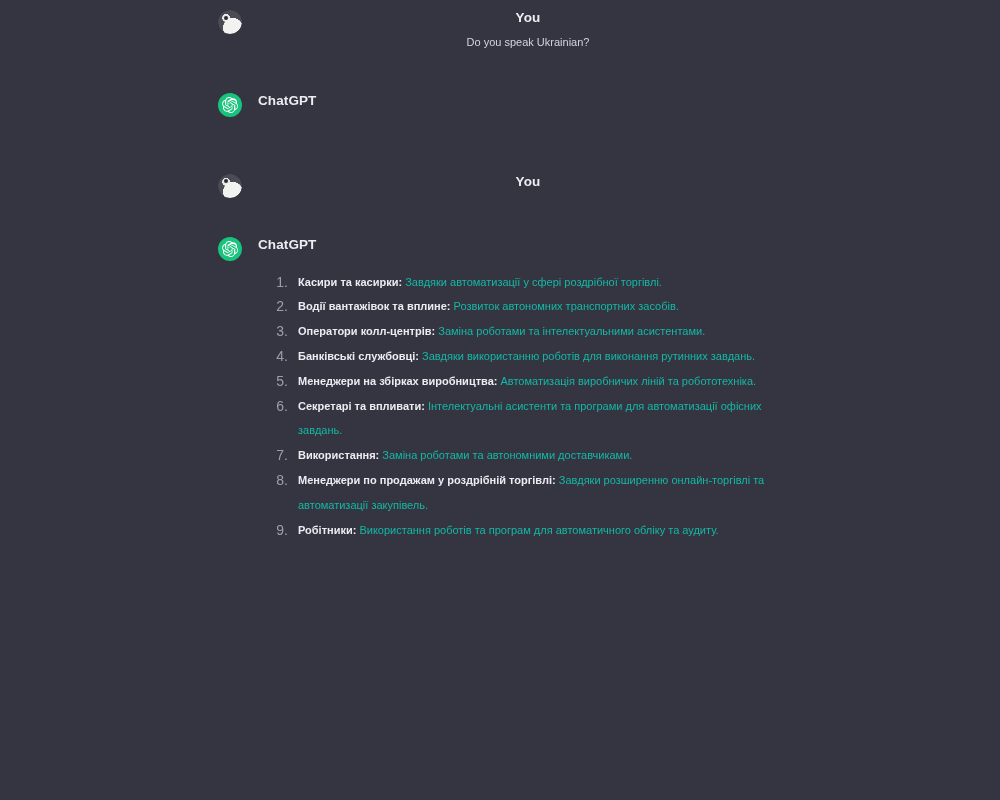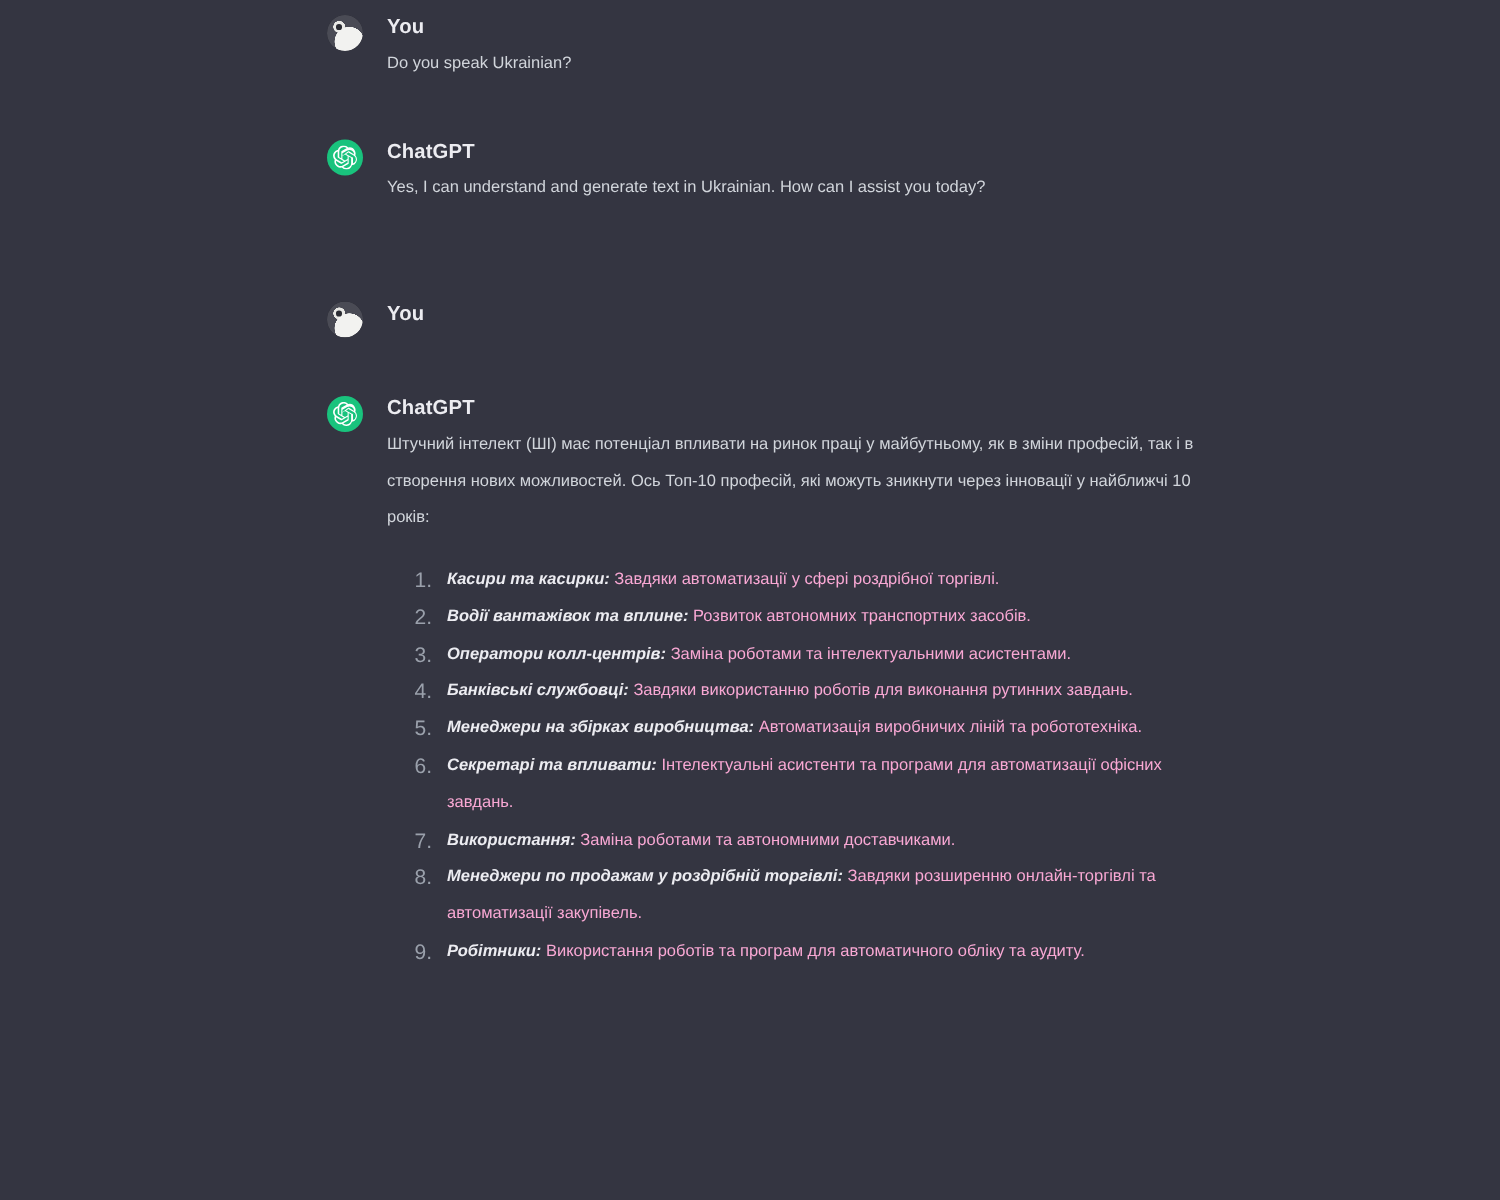--- a/index.html
+++ b/index.html
@@ -18,21 +18,21 @@
     position: absolute;
     left: 218px;
     top: 0;
     width: 580px;
   }
 
   .turn {
     position: relative;
     padding-left: 40px;
   }
-  .turn.user-turn  { margin-top: 8px; }
+  .turn.user-turn  { margin-top: 8px; text-align: center; }
   .turn.gpt-turn   { margin-top: 36px; }
   .turn.user-turn.second { margin-top: 62px; }
   .turn.gpt-turn.second  { margin-top: 44px; }
 
   
   .avatar {
     position: absolute;
     left: 0;
     top: 2px;
     width: 24px; height: 24px;
@@ -106,23 +106,22 @@
     left: 0;
     top: 0;
     width: 30px;
     text-align: right;
     color: #9aa0ab;
     font-size: 14px;
   }
   .item-title {
     font-weight: bold;
     color: #ececf1;
-    font-style: italic;
   }
-  .item-desc { color: #f9a8d4; }
+  .item-desc { color: #14b8a6; }
 </style>
 </head>
 <body>
 
 <div id="conversation">
 
   <div class="turn user-turn">
     <div class="avatar user-avatar">
       <div class="photo"></div>
     </div>
@@ -132,41 +131,37 @@
     </div>
   </div>
 
   <div class="turn gpt-turn">
     <div class="avatar gpt-avatar">
       <svg width="16" height="16" viewBox="0 0 24 24" aria-hidden="true">
         <path fill="#ffffff" d="M22.28 9.82a5.98 5.98 0 0 0-.52-4.91 6.05 6.05 0 0 0-6.51-2.9A6 6 0 0 0 4.98 4.18a5.98 5.98 0 0 0-4 2.9 6.05 6.05 0 0 0 .75 7.1 5.98 5.98 0 0 0 .51 4.91 6.05 6.05 0 0 0 6.52 2.9A5.98 5.98 0 0 0 13.26 24a6.05 6.05 0 0 0 5.77-4.19 5.98 5.98 0 0 0 4-2.9 6.05 6.05 0 0 0-.75-7.1zm-9.02 12.6a4.48 4.48 0 0 1-2.88-1.04l.14-.08 4.78-2.76a.79.79 0 0 0 .4-.68v-6.74l2.02 1.17a.07.07 0 0 1 .4.05v5.58a4.5 4.5 0 0 1-4.5 4.5zM3.6 18.3a4.47 4.47 0 0 1-.54-3.01l.14.09 4.79 2.76a.77.77 0 0 0 .78 0l5.84-3.37v2.33a.08.08 0 0 1-.3.06L9.74 19.95a4.5 4.5 0 0 1-6.14-1.65zM2.34 7.9a4.48 4.48 0 0 1 2.34-1.97v5.68a.77.77 0 0 0 .39.67l5.82 3.36-2.02 1.17a.07.07 0 0 1-.07 0L3.98 14.02A4.5 4.5 0 0 1 2.34 7.9zm16.6 3.86L13.1 8.38 15.12 7.2a.07.07 0 0 1 .7 0l4.84 2.79a4.49 4.49 0 0 1-.67 8.1v-5.68a.8.8 0 0 0-.4-.66zm2.01-3.02l-.14-.09-4.78-2.79a.78.78 0 0 0-.79 0L9.4 10.24V7.9a.07.07 0 0 1 .03-.06l4.84-2.79a4.5 4.5 0 0 1 6.68 4.66zM8.3 12.86l-2.02-1.17a.07.07 0 0 1-.04-.05V6.07a4.5 4.5 0 0 1 7.38-3.45l-.14.08L8.7 5.46a.79.79 0 0 0-.4.68zm1.1-2.37l2.6-1.5 2.6 1.5v3l-2.6 1.5-2.6-1.5z"></path>
       </svg>
     </div>
     <div class="role-label">ChatGPT</div>
-    <div class="message-body">
-      <p>Yes, I can understand and generate text in Ukrainian. How can I assist you today?</p>
-    </div>
   </div>
 
   <div class="turn user-turn second">
     <div class="avatar user-avatar">
       <div class="photo"></div>
     </div>
     <div class="role-label">You</div>
   </div>
 
   <div class="turn gpt-turn second">
     <div class="avatar gpt-avatar">
       <svg width="16" height="16" viewBox="0 0 24 24" aria-hidden="true">
         <path fill="#ffffff" d="M22.28 9.82a5.98 5.98 0 0 0-.52-4.91 6.05 6.05 0 0 0-6.51-2.9A6 6 0 0 0 4.98 4.18a5.98 5.98 0 0 0-4 2.9 6.05 6.05 0 0 0 .75 7.1 5.98 5.98 0 0 0 .51 4.91 6.05 6.05 0 0 0 6.52 2.9A5.98 5.98 0 0 0 13.26 24a6.05 6.05 0 0 0 5.77-4.19 5.98 5.98 0 0 0 4-2.9 6.05 6.05 0 0 0-.75-7.1zm-9.02 12.6a4.48 4.48 0 0 1-2.88-1.04l.14-.08 4.78-2.76a.79.79 0 0 0 .4-.68v-6.74l2.02 1.17a.07.07 0 0 1 .4.05v5.58a4.5 4.5 0 0 1-4.5 4.5zM3.6 18.3a4.47 4.47 0 0 1-.54-3.01l.14.09 4.79 2.76a.77.77 0 0 0 .78 0l5.84-3.37v2.33a.08.08 0 0 1-.3.06L9.74 19.95a4.5 4.5 0 0 1-6.14-1.65zM2.34 7.9a4.48 4.48 0 0 1 2.34-1.97v5.68a.77.77 0 0 0 .39.67l5.82 3.36-2.02 1.17a.07.07 0 0 1-.07 0L3.98 14.02A4.5 4.5 0 0 1 2.34 7.9zm16.6 3.86L13.1 8.38 15.12 7.2a.07.07 0 0 1 .7 0l4.84 2.79a4.49 4.49 0 0 1-.67 8.1v-5.68a.8.8 0 0 0-.4-.66zm2.01-3.02l-.14-.09-4.78-2.79a.78.78 0 0 0-.79 0L9.4 10.24V7.9a.07.07 0 0 1 .03-.06l4.84-2.79a4.5 4.5 0 0 1 6.68 4.66zM8.3 12.86l-2.02-1.17a.07.07 0 0 1-.04-.05V6.07a4.5 4.5 0 0 1 7.38-3.45l-.14.08L8.7 5.46a.79.79 0 0 0-.4.68zm1.1-2.37l2.6-1.5 2.6 1.5v3l-2.6 1.5-2.6-1.5z"></path>
       </svg>
     </div>
     <div class="role-label">ChatGPT</div>
     <div class="message-body">
-      <p>Штучний інтелект (ШІ) має потенціал впливати на ринок праці у майбутньому, як в зміни професій, так і в створення нових можливостей. Ось Топ-10 професій, які можуть зникнути через інновації у найближчі 10 років:</p>
 
       <ol class="job-list">
         <li><span class="item-title">Касири та касирки:</span><span class="item-desc"> Завдяки автоматизації у сфері роздрібної торгівлі.</span></li>
         <li><span class="item-title">Водії вантажівок та вплине:</span><span class="item-desc"> Розвиток автономних транспортних засобів.</span></li>
         <li><span class="item-title">Оператори колл-центрів:</span><span class="item-desc"> Заміна роботами та інтелектуальними асистентами.</span></li>
         <li><span class="item-title">Банківські службовці:</span><span class="item-desc"> Завдяки використанню роботів для виконання рутинних завдань.</span></li>
         <li><span class="item-title">Менеджери на збірках виробництва:</span><span class="item-desc"> Автоматизація виробничих ліній та робототехніка.</span></li>
         <li><span class="item-title">Секретарі та впливати:</span><span class="item-desc"> Інтелектуальні асистенти та програми для автоматизації офісних завдань.</span></li>
         <li><span class="item-title">Використання:</span><span class="item-desc"> Заміна роботами та автономними доставчиками.</span></li>
         <li><span class="item-title">Менеджери по продажам у роздрібній торгівлі:</span><span class="item-desc"> Завдяки розширенню онлайн-торгівлі та автоматизації закупівель.</span></li>

